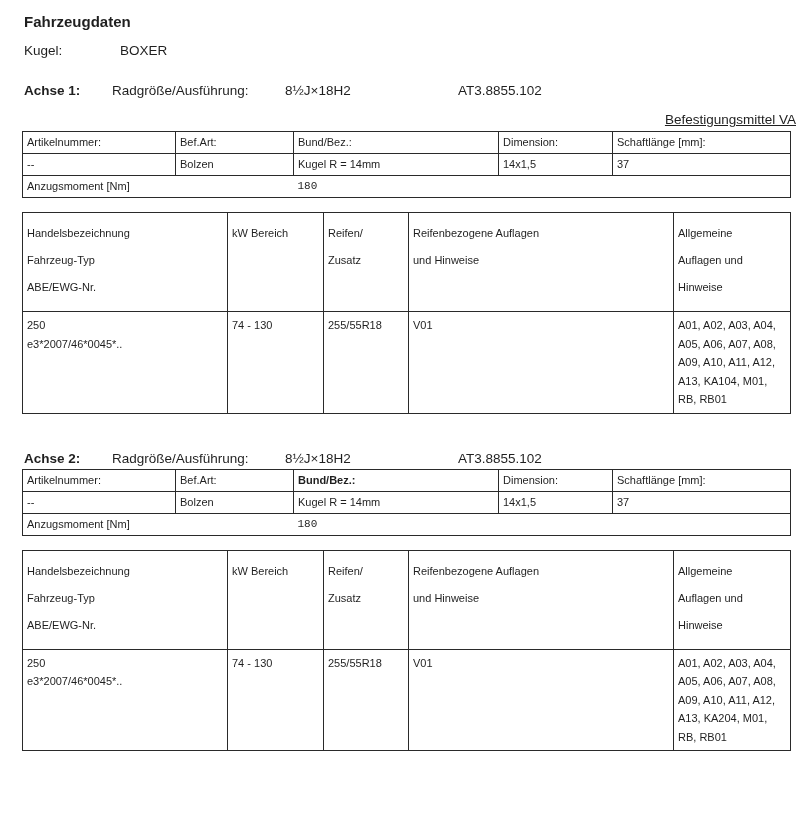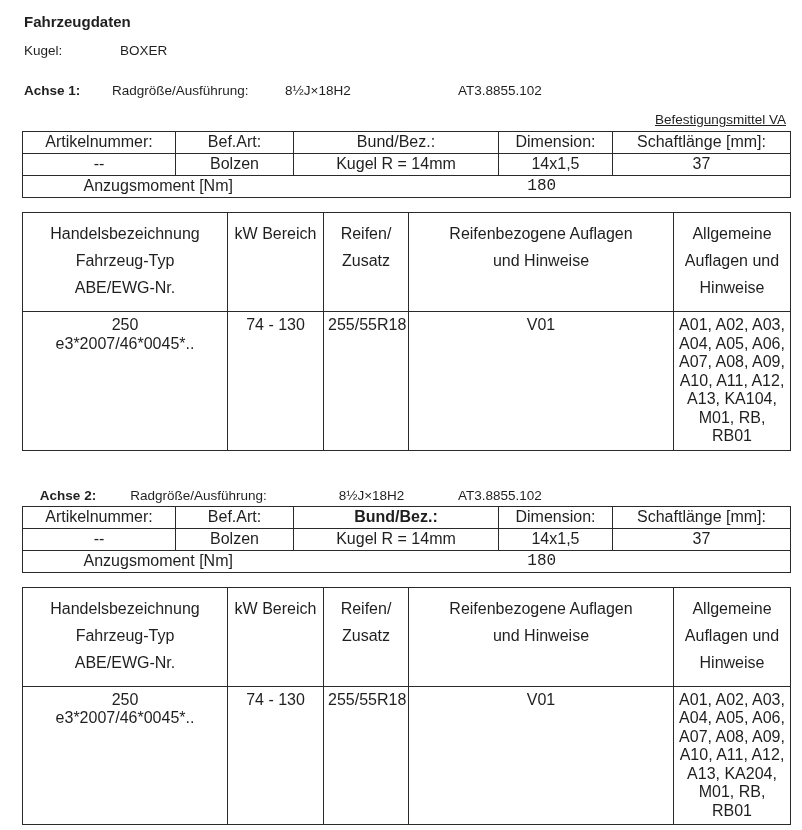--- a/index.html
+++ b/index.html
@@ -5,57 +5,57 @@
   html, body { margin: 0; padding: 0; }
   body {
     width: 802px;
     height: 830px;
     background: #ffffff;
     font-family: "Liberation Sans", sans-serif;
     font-size: 13.5px;
     color: #1f1f1f;
     overflow: hidden;
   }
-  .page { padding: 13px 16px 0 24px; }
+  .page { padding: 13px 6px 0 24px; }
 
   .doc-title {
     font-weight: bold;
     font-size: 15px;
     line-height: 18px;
     margin-bottom: 7px;
   }
   .kv-row { display: flex; height: 24px; align-items: center; }
   .kv-label { width: 96px; }
 
   .axle-line { display: flex; margin-top: 19px; line-height: 20px; }
-  .axle-line.second { margin-top: 35px; text-align: center; }
+  .axle-line.second { margin-top: 35px; }
   .axle-name { font-weight: bold; width: 88px; }
   .wheel-label { width: 173px; }
   .wheel-value { width: 173px; }
 
   .fastener-title {
     text-decoration: underline;
     margin-top: 10px;
     margin-bottom: 3px;
     line-height: 17px;
     text-align: right;
   }
 
   table {
     border-collapse: collapse;
     width: 768px;
     table-layout: fixed;
     margin-left: -2px;
   }
   th, td {
     border: 1px solid #2a2a2a;
-    text-align: center;
+    text-align: left;
     vertical-align: top;
     font-weight: normal;
-    font-size: 16px;
+    font-size: 11px;
     padding: 1px 4px;
     overflow: hidden;
   }
 
   .fastener-table th, .fastener-table td { height: 19px; line-height: 18px; white-space: nowrap; }
   .torque-label-cell { border-right: none; white-space: pre; }
   .torque-value-cell { border-left: none; font-family: Liberation Mono, monospace; }
   .bold-cell { font-weight: bold; }
 
   .approval-table { margin-top: 14px; }

